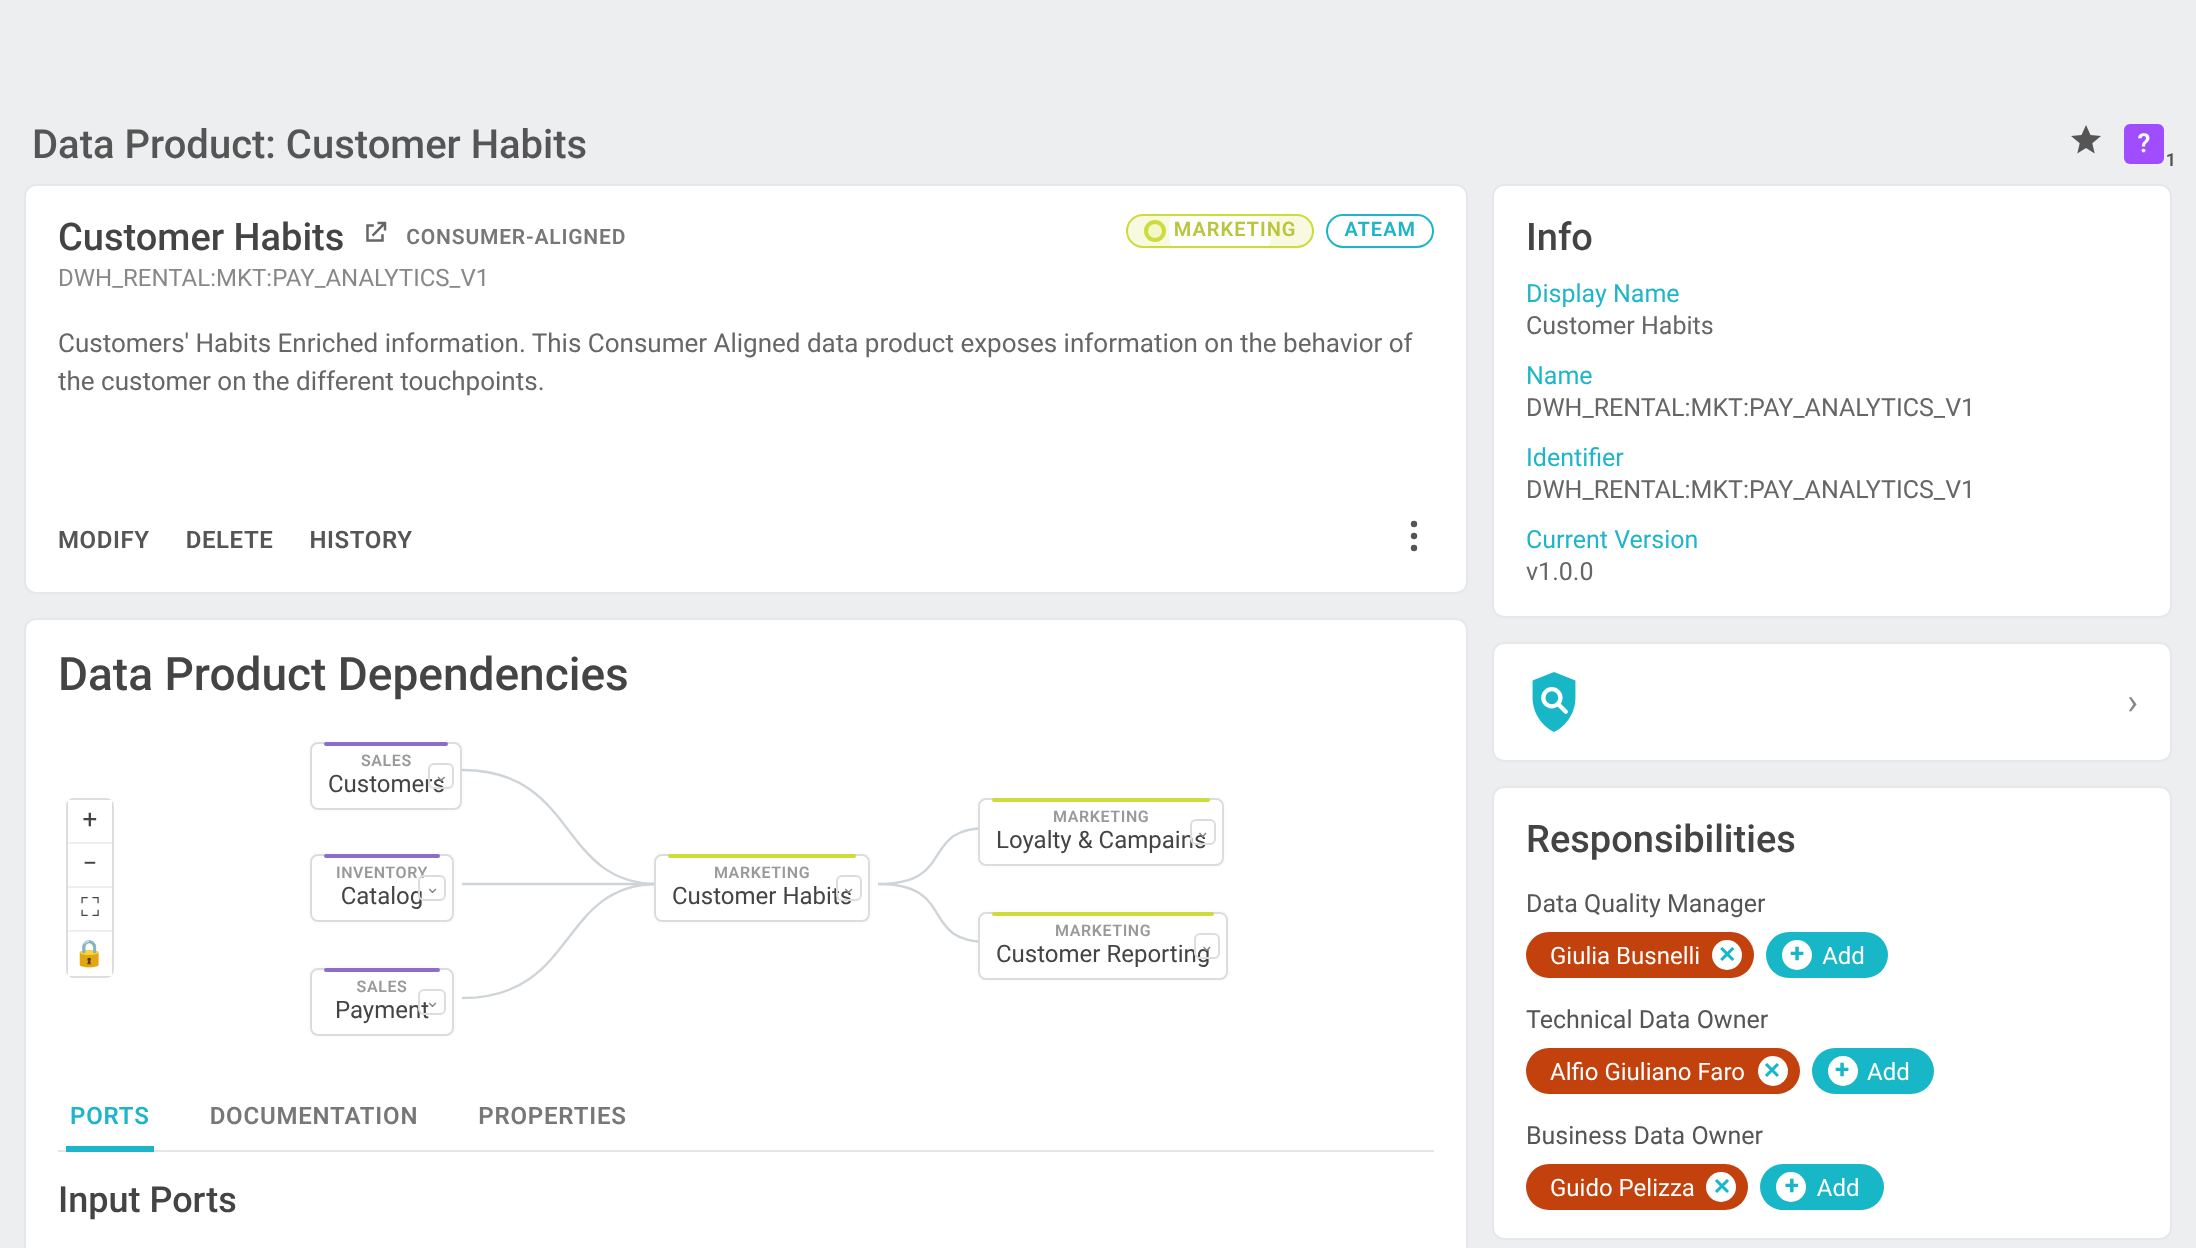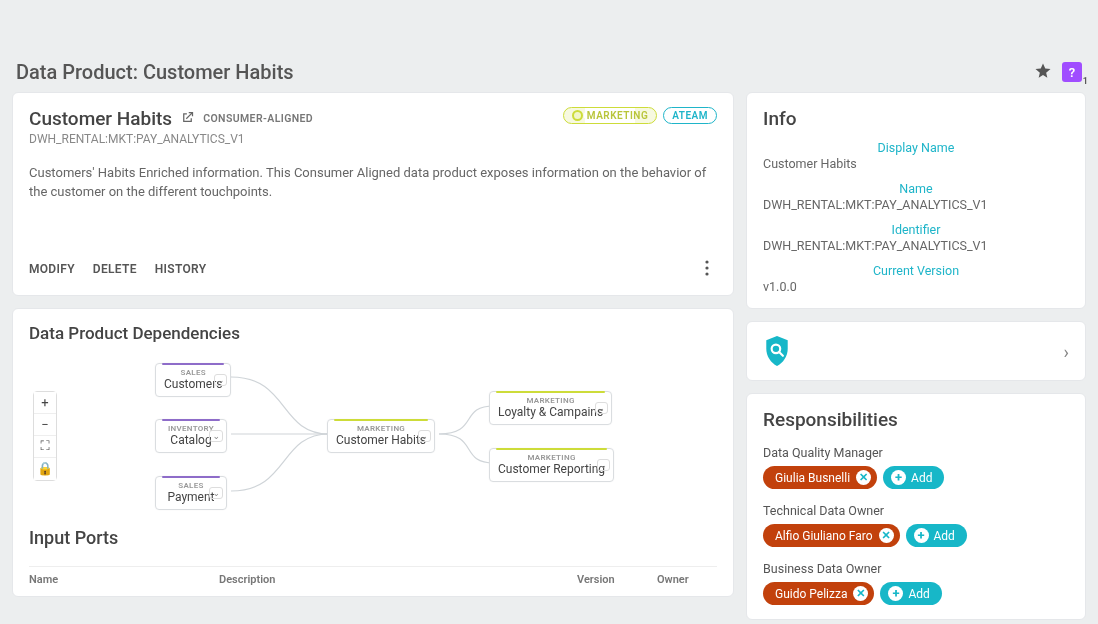--- a/index.html
+++ b/index.html
@@ -27,21 +27,21 @@
   .chip.marketing .dot { width:11px; height:11px; border:2px solid #cddc39; border-radius:50%; background:#f2f7c8; }
   .chip.team { color:#1fb5c9; border-color:#1fb5c9; }
   .subcode { color:#888; font-size:12px; margin-top:2px;}
   .description { color:#666; font-size:13px; line-height:1.45; margin-top:18px; max-width: 680px;}
   .summary-actions { display:flex; justify-content:space-between; align-items:center; margin-top:56px;}
   .action-links { display:flex; gap:18px; }
   .action-links span { font-size:12px; font-weight:600; letter-spacing:.3px; color:#555; cursor:pointer;}
   .more-icon svg { width:4px; height:16px; }
   .more-icon { padding: 2px 8px; cursor:pointer;}
   
-  .section-title { font-size:17px; color:#444; font-weight:500; margin-bottom:8px;}
+  .section-title { font-size:23px; color:#444; font-weight:500; margin-bottom:8px;}
   .graph-wrap { position:relative; height: 176px; }
   .graph-controls { position:absolute; left:4px; top:40px; display:flex; flex-direction:column; border:1px solid #ddd; border-radius:4px; background:#fff; }
   .graph-controls button { width:22px; height:22px; border:none; border-bottom:1px solid #eee; background:#fff; font-size:13px; cursor:pointer; display:flex; align-items:center; justify-content:center; color:#444;}
   .graph-controls button:last-child { border-bottom:none;}
   .graph-svg { position:absolute; left:0; top:0; width:100%; height:100%;}
   .node { position:absolute; background:#fff; border:1px solid #dadde0; border-radius:4px; padding:4px 8px 5px 8px; min-width:72px; box-shadow:0 0 0 1px rgba(0,0,0,0.01);}
   .node .dom { font-size:8px; letter-spacing:.3px; color:#999; font-weight:600; text-align:center;}
   .node .nm { font-size:12px; color:#444; text-align:center; white-space:nowrap;}
   .node .exp { position:absolute; right:3px; top:50%; transform:translateY(-50%); font-size:9px; color:#888; border:1px solid #ddd; border-radius:3px; padding:0 2px;}
   .node .bar { position:absolute; left:6px; right:6px; top:-1px; height:2px; border-radius:2px;}
@@ -50,21 +50,21 @@
   
   .tabs { display:flex; gap:26px; border-bottom:1px solid #e3e6e9; margin: 8px 0 14px 0; padding: 0 4px;}
   .tab { font-size:12px; font-weight:600; letter-spacing:.4px; color:#777; padding:8px 2px; cursor:pointer;}
   .tab.active { color:#1fb5c9; border-bottom:3px solid #1fb5c9; margin-bottom:-1px;}
   .tbl-head { display:flex; color:#777; font-size:11px; font-weight:600; padding: 6px 0; border-top:1px solid #eee;}
   .tbl-head > div:nth-child(1){ width:190px;}
   .tbl-head > div:nth-child(2){ flex:1;}
   .tbl-head > div:nth-child(3){ width:80px;}
   .tbl-head > div:nth-child(4){ width:60px;}
   
-  .info-label { color:#1fb5c9; font-size:12.5px; margin-top:10px;text-align:center;}
+  .info-label { color:#1fb5c9; font-size:12.5px; margin-top:10px;}
   .info-label:first-of-type { margin-top:6px;}
   .info-val { color:#666; font-size:12.5px; margin-top:1px;}
   .info-title { font-size:19px; color:#444; font-weight:500; margin-bottom:8px;}
   .policies { display:flex; align-items:center; gap:14px;}
   .pol-icon { width:28px; height:30px; display:flex; align-items:center; justify-content:center;}
   .pol-icon svg { width:26px; height:30px;}
   .pol-text .t { font-size:13px; color:#555; font-weight:500;}
   .pol-text .s { font-size:11px; color:#888; line-height:1.3;}
   .pol-arrow { margin-left:auto; font-size:18px; color:#888;}
   .resp-block { margin-top:14px;}
@@ -181,20 +181,25 @@
             <span class="exp">⌄</span>
           </div>
           <div class="node" style="left:460px; top:97px;">
             <div class="bar yello"></div>
             <div class="dom">MARKETING</div>
             <div class="nm">Customer Reporting</div>
             <span class="exp">⌄</span>
           </div>
         </div>
 
+        <div class="tabs">
+          <div class="tab active">PORTS</div>
+          <div class="tab">DOCUMENTATION</div>
+          <div class="tab">PROPERTIES</div>
+        </div>
 
         <div class="section-title" style="font-size:18px;">Input Ports</div>
         <div style="height:10px;"></div>
         <div class="tbl-head">
           <div>Name</div>
           <div>Description</div>
           <div>Version</div>
           <div>Owner</div>
         </div>
       </div>

